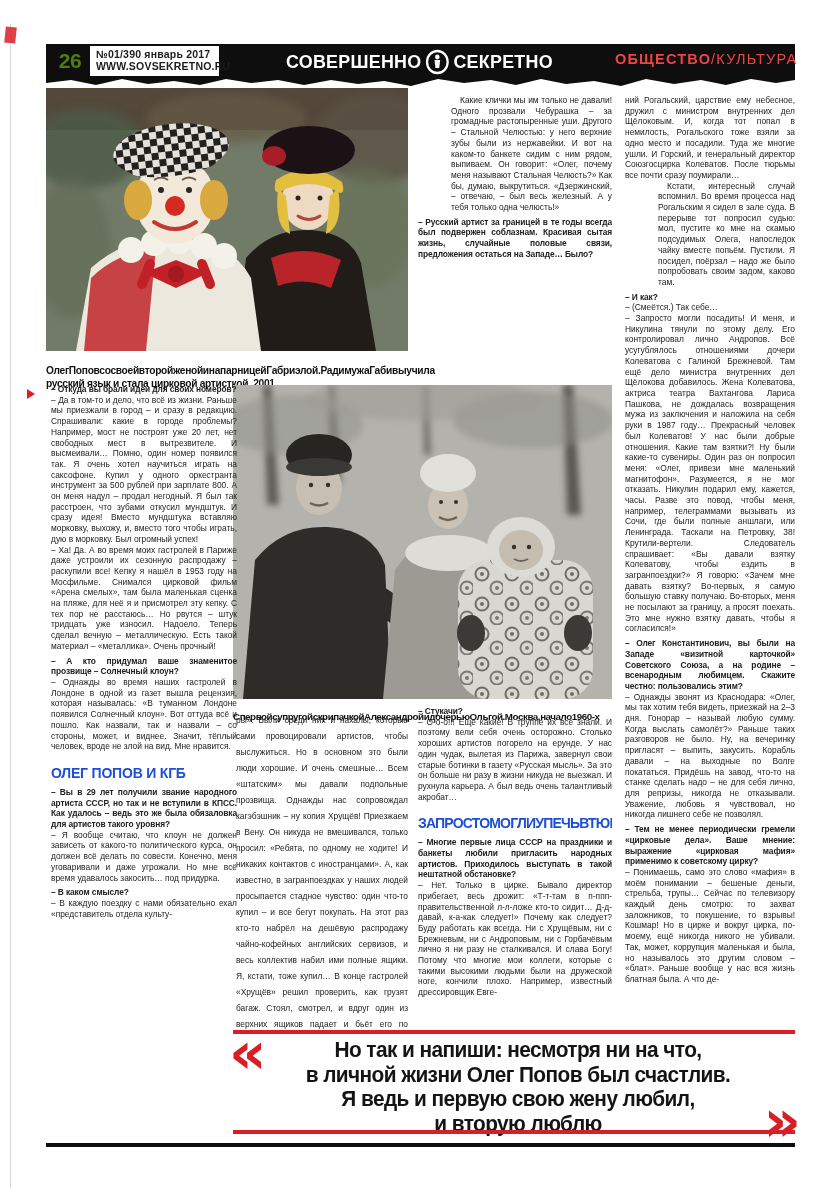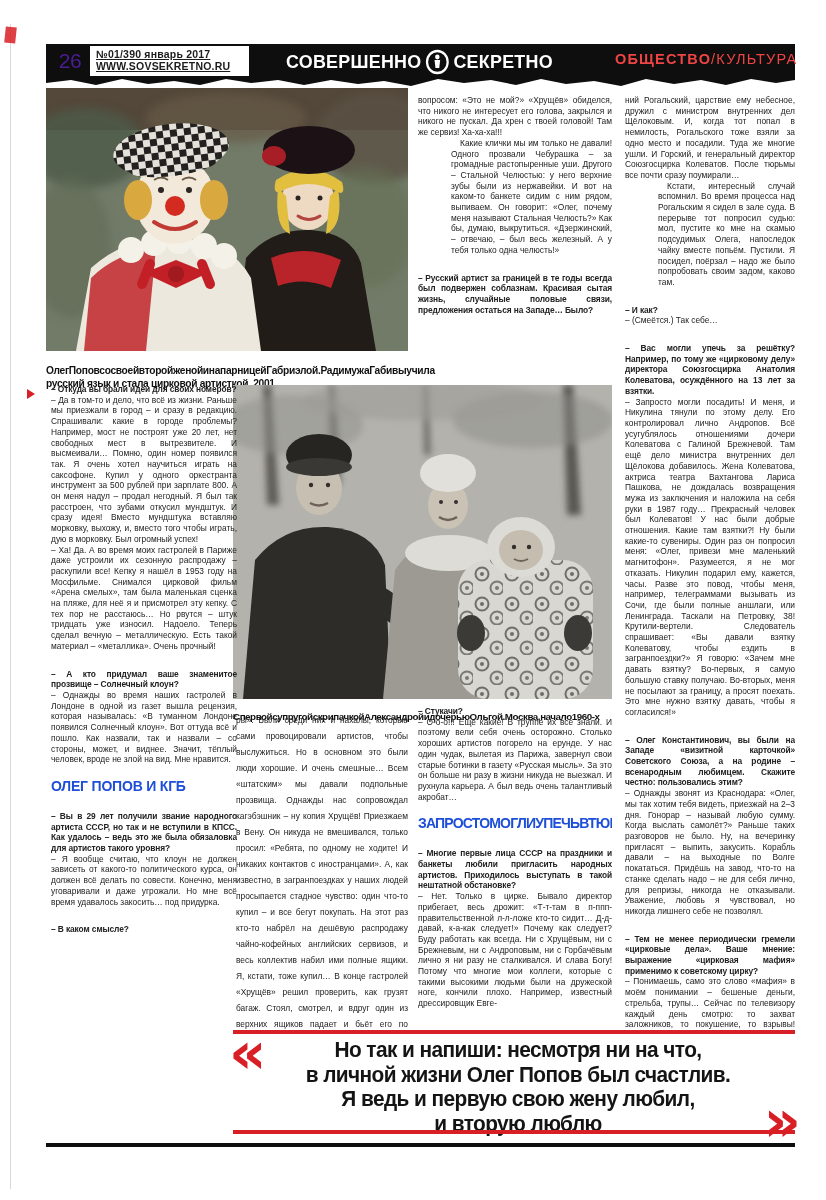--- a/index.html
+++ b/index.html
@@ -2,43 +2,43 @@
 <html><head>
 <meta charset="utf-8">
 <style>
   html,body{margin:0;padding:0;background:#ffffff;}
   #page{position:relative;width:826px;height:1200px;background:#fff;overflow:hidden;
         font-family:"Liberation Sans",sans-serif;color:#1c1c1c;}
   .abs{position:absolute;}
   
   #bar{left:46px;top:44px;width:749px;height:34px;background:#0e0e0e;}
   #tornedge{left:46px;top:77px;width:749px;height:9px;}
-  #pagenum{left:50px;top:46px;width:40px;height:30px;color:#4c1d95;font-size:21px;font-weight:400;
+  #pagenum{left:50px;top:46px;width:40px;height:30px;color:#4d7c0f;font-size:21px;font-weight:700;
            display:flex;align-items:center;justify-content:center;letter-spacing:-.5px;}
-  #issuebox{left:90px;top:46px;width:159px;height:30px;background:#fff;padding:2px 6px;box-sizing:border-box;text-decoration:underline;}
+  #issuebox{left:90px;top:46px;width:129px;height:30px;background:#fff;padding:2px 6px;box-sizing:border-box;}
   #issuebox .l1{font-size:10.5px;font-weight:700;letter-spacing:.2px;}
   #issuebox .l2{font-size:10.5px;font-weight:700;letter-spacing:.2px;}
   #masthead{left:286px;top:48px;height:28px;display:flex;align-items:center;color:#fff;
             font-weight:700;font-size:19px;letter-spacing:.3px;transform:scaleX(.94);transform-origin:left;}
   #masthead .w{white-space:nowrap;}
   #section{left:615px;top:51px;color:#ef4444;font-size:14.5px;letter-spacing:1.2px;white-space:nowrap;}
   #section b{font-weight:700;}
   #foldline{left:10px;top:24px;width:1px;height:1165px;background:#d9d9d9;}
   #cornermark{left:5px;top:27px;width:11px;height:16px;background:#d81f26;transform:rotate(6deg);opacity:.85;}
   
   .photo{overflow:hidden;background:#888;}
   #photo1{left:46px;top:88px;width:362px;height:263px;}
   #photo2{left:233px;top:385px;width:379px;height:314px;}
   .caption{font-weight:700;color:#111;line-height:12.5px;}
   #cap1{left:46px;top:355px;width:362px;font-size:10.2px;letter-spacing:-.3px;}
   #cap2{left:233px;top:701px;width:379px;font-size:9.8px;letter-spacing:-.45px;white-space:nowrap;}
   
   .col{overflow:hidden;text-align:justify;font-size:8.4px;line-height:10.7px;color:#222;}
   .col p{margin:0;}
-  .col p.q{font-weight:700;margin-top:17px;letter-spacing:-.1px;}
+  .col p.q{font-weight:700;margin-top:4px;letter-spacing:-.1px;}
   .col p:first-child{margin-top:0;}
   .col p.ai{text-indent:9px;margin-left:33px;}
   .col p.h{font-weight:700;font-size:14px;line-height:16px;margin:13px 0 6px 0;letter-spacing:-.2px;
            text-align:left;color:#1d4ed8;}
   .col p.hsq{letter-spacing:-.8px;}
   #col1{left:51px;top:384px;width:186px;height:754px;}
   #col2{left:236px;top:712px;width:172px;height:322px;line-height:16px;}
   #col3top{left:418px;top:95px;width:194px;height:290px;}
   #col3bot{left:418px;top:706px;width:194px;height:328px;}
   #col4{left:625px;top:95px;width:170px;height:938px;}
@@ -218,42 +218,41 @@
   <div class="abs col" id="col1">
       <p class="q">– Откуда вы брали идеи для своих номеров?</p>
       <p class="a">– Да в том-то и дело, что всё из жизни. Раньше мы приезжали в город – и сразу в редакцию. Спрашивали: какие в городе проблемы? Например, мост не построят уже 20 лет, нет свободных мест в вытрезвителе. И высмеивали… Помню, один номер появился так. Я очень хотел научиться играть на саксофоне. Купил у одного оркестранта инструмент за 500 рублей при зарплате 800. А он меня надул – продал негодный. Я был так расстроен, что зубами откусил мундштук. И сразу идея! Вместо мундштука вставляю морковку, выхожу, и, вместо того чтобы играть, дую в морковку. Был огромный успех!</p>
       <p class="a">– Ха! Да. А во время моих гастролей в Париже даже устроили их сезонную распродажу – раскупили все! Кепку я нашёл в 1953 году на Мосфильме. Снимался цирковой фильм «Арена смелых», там была маленькая сценка на пляже, для неё я и присмотрел эту кепку. С тех пор не расстаюсь… Но рвутся – штук тридцать уже износил. Надоело. Теперь сделал вечную – металлическую. Есть такой материал – «металлика». Очень прочный!</p>
       <p class="q">– А кто придумал ваше знаменитое прозвище – Солнечный клоун?</p>
       <p class="a">– Однажды во время наших гастролей в Лондоне в одной из газет вышла рецензия, которая называлась: «В туманном Лондоне появился Солнечный клоун». Вот оттуда всё и пошло. Как назвали, так и назвали – со стороны, может, и виднее. Значит, тёплый человек, вроде не злой на вид. Мне нравится.</p>
       <p class="h">ОЛЕГ ПОПОВ И КГБ</p>
       <p class="q">– Вы в 29 лет получили звание народного артиста СССР, но так и не вступили в КПСС. Как удалось – ведь это же была обязаловка для артистов такого уровня?</p>
       <p class="a">– Я вообще считаю, что клоун не должен зависеть от какого-то политического курса, он должен всё делать по совести. Конечно, меня уговаривали и даже угрожали. Но мне всё время удавалось закосить… под придурка.</p>
       <p class="q">– В каком смысле?</p>
+      <p class="a">– В каждую поездку с нами обязательно ехал «представитель отдела культу-</p>
     </div>
   <div class="abs col" id="col2">
       <p class="a">ры». Были среди них и нахалы, которые сами провоцировали артистов, чтобы выслужиться. Но в основном это были люди хорошие. И очень смешные… Всем «штатским» мы давали подпольные прозвища. Однажды нас сопровождал кагэбэшник – ну копия Хрущёв! Приезжаем в Вену. Он никуда не вмешивался, только просил: «Ребята, по одному не ходите! И никаких контактов с иностранцами». А, как известно, в загранпоездках у наших людей просыпается стадное чувство: один что-то купил – и все бегут покупать. На этот раз кто-то набрёл на дешёвую распродажу чайно-кофейных английских сервизов, и весь коллектив набил ими полные ящики. Я, кстати, тоже купил… В конце гастролей «Хрущёв» решил проверить, как грузят багаж. Стоял, смотрел, и вдруг один из верхних ящиков падает и бьёт его по башке. Ужас! Всего перебинтовали, привезли в отель, лежит бледный, охает-ахает. Вскоре стали к нему приходить артисты. И спрашивать: «Василий Семёнович, сильно попало?» «О-оч-чень сильно!» «Василий Семёнович, а вы не помните, это не мой ящик упал?» Один приходит, второй, третий, все с одним</p>
     </div>
   <div class="abs col" id="col3top">
-      <p class="a">вопросом: «Это не мой?» «Хрущёв» обиделся, что никого не интересует его голова, закрылся и никого не пускал. Да хрен с твоей головой! Там же сервиз! Ха-ха-ха!!!</p>
       <p class="ai">Какие клички мы им только не давали! Одного прозвали Чебурашка – за громадные растопыренные уши. Другого – Стальной Челюстью: у него верхние зубы были из нержавейки. И вот на каком-то банкете сидим с ним рядом, выпиваем. Он говорит: «Олег, почему меня называют Стальная Челюсть?» Как бы, думаю, выкрутиться. «Дзержинский, – отвечаю, – был весь железный. А у тебя только одна челюсть!»</p>
       <p class="q">– Русский артист за границей в те годы всегда был подвержен соблазнам. Красивая сытая жизнь, случайные половые связи, предложения остаться на Западе… Было?</p>
     </div>
   <div class="abs col" id="col3bot">
       <p class="q">– Стукачи?</p>
       <p class="a">– О-о-о!!! Ещё какие! В труппе их все знали. И поэтому вели себя очень осторожно. Столько хороших артистов погорело на ерунде. У нас один чудак, вылетая из Парижа, завернул свои старые ботинки в газету «Русская мысль». За это он больше ни разу в жизни никуда не выезжал. И рухнула карьера. А был ведь очень талантливый акробат…</p>
       <p class="h hsq">ЗАПРОСТОМОГЛИУПЕЧЬВТЮРЬМУ</p>
       <p class="q">– Многие первые лица СССР на праздники и банкеты любили пригласить народных артистов. Приходилось выступать в такой нештатной обстановке?</p>
       <p class="a">– Нет. Только в цирке. Бывало директор прибегает, весь дрожит: «Т-т-там в п-ппп-правительственной л-л-ложе кто-то сидит… Д-д-давай, к-а-как следует!» Почему как следует? Буду работать как всегда. Ни с Хрущёвым, ни с Брежневым, ни с Андроповым, ни с Горбачёвым лично я ни разу не сталкивался. И слава Богу! Потому что многие мои коллеги, которые с такими высокими людьми были на дружеской ноге, кончили плохо. Например, известный дрессировщик Евге-</p>
     </div>
   <div class="abs col" id="col4">
       <p class="a">ний Рогальский, царствие ему небесное, дружил с министром внутренних дел Щёлоковым. И, когда тот попал в немилость, Рогальского тоже взяли за одно место и посадили. Туда же многие ушли. И Горский, и генеральный директор Союзгосцирка Колеватов. После тюрьмы все почти сразу поумирали…</p>
       <p class="ai">Кстати, интересный случай вспомнил. Во время процесса над Рогальским я сидел в зале суда. В перерыве тот попросил судью: мол, пустите ко мне на скамью подсудимых Олега, напоследок чайку вместе попьём. Пустили. Я посидел, поёрзал – надо же было попробовать своим задом, каково там.</p>
       <p class="q">– И как?</p>
       <p class="a">– (Смеётся.) Так себе…</p>
-      <p class="q">– Вас могли упечь за решётку? Например, по тому же «цирковому делу» директора Союзгосцирка Анатолия Колеватова, осуждённого на 13 лет за взятки.</p>
       <p class="a">– Запросто могли посадить! И меня, и Никулина тянули по этому делу. Его контролировал лично Андропов. Всё усугублялось отношениями дочери Колеватова с Галиной Брежневой. Там ещё дело министра внутренних дел Щёлокова добавилось. Жена Колеватова, актриса театра Вахтангова Лариса Пашкова, не дождалась возвращения мужа из заключения и наложила на себя руки в 1987 году… Прекрасный человек был Колеватов! У нас были добрые отношения. Какие там взятки?! Ну были какие-то сувениры. Один раз он попросил меня: «Олег, привези мне маленький магнитофон». Разумеется, я не мог отказать. Никулин подарил ему, кажется, часы. Разве это повод, чтобы меня, например, телеграммами вызывать из Сочи, где были полные аншлаги, или Ленинграда. Таскали на Петровку, 38! Крутили-вертели. Следователь спрашивает: «Вы давали взятку Колеватову, чтобы ездить в загранпоездки?» Я говорю: «Зачем мне давать взятку? Во-первых, я самую большую ставку получаю. Во-вторых, меня не посылают за границу, а просят поехать. Это мне нужно взятку давать, чтобы я согласился!»</p>
       <p class="q">– Олег Константинович, вы были на Западе «визитной карточкой» Советского Союза, а на родине – всенародным любимцем. Скажите честно: пользовались этим?</p>
       <p class="a">– Однажды звонят из Краснодара: «Олег, мы так хотим тебя видеть, приезжай на 2–3 дня. Гонорар – называй любую сумму. Когда выслать самолёт?» Раньше таких разговоров не было. Ну, на вечеринку пригласят – выпить, закусить. Корабль давали – на выходные по Волге покататься. Придёшь на завод, что-то на станке сделать надо – не для себя лично, для репризы, никогда не отказывали. Уважение, любовь я чувствовал, но никогда лишнего себе не позволял.</p>
       <p class="q">– Тем не менее периодически гремели «цирковые дела». Ваше мнение: выражение «цирковая мафия» применимо к советскому цирку?</p>
       <p class="a">– Понимаешь, само это слово «мафия» в моём понимании – бешеные деньги, стрельба, трупы… Сейчас по телевизору каждый день смотрю: то захват заложников, то покушение, то взрывы! Кошмар! Но в цирке и вокруг цирка, по-моему, ещё никогда никого не убивали. Так, может, коррупция маленькая и была, но называлось это другим словом – «блат». Раньше вообще у нас вся жизнь блатная была. А что де-</p>
     </div>
 
   <div class="abs" id="quote">
     <div class="qrule" id="qruletop"></div>
     <span class="guil" id="gopen">«</span>

